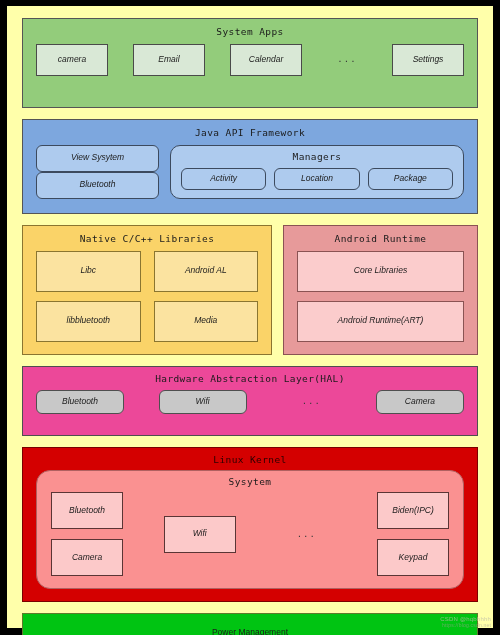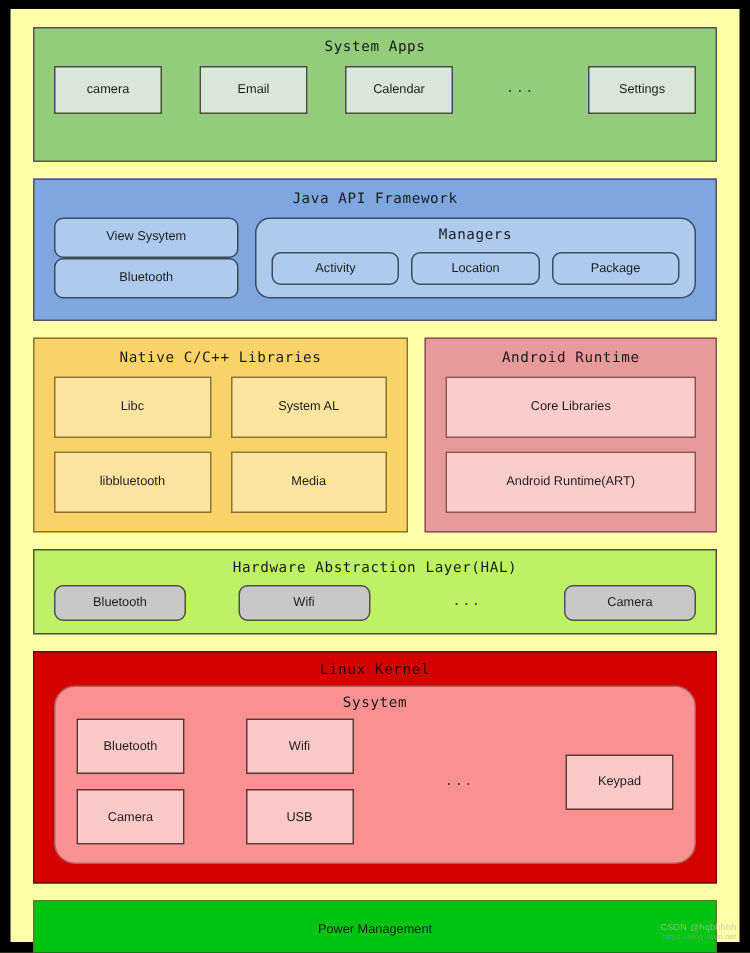--- a/index.html
+++ b/index.html
@@ -57,20 +57,21 @@
   .cell {
     box-sizing: border-box;
     border: 1px solid #4a4a4a;
     text-align: center;
     font-size: 8.5px;
     color: #1c1c1c;
     display: flex;
     align-items: center;
     justify-content: center;
     line-height: 1.1;
+    font-style: italic;
   }
   .dots {
     font-family: "DejaVu Sans Mono", monospace;
     font-size: 9px;
     color: #3a3a3a;
     letter-spacing: 1px;
     text-align: center;
     line-height: 1;
   }
 
@@ -165,22 +166,22 @@
     padding: 0 13px;
   }
   #android-runtime .cell {
     background: #fbcccc;
     height: 41px;
     border: 1px solid #8a5353;
   }
 
   
   #hal {
-    background: #bef264;
-    height: 57px;
+    background: #ec4899;
+    height: 70px;
     border: 1px solid #4f4f4f;
   }
   #hal .layer-title { padding-top: 7px; padding-bottom: 6px; }
   #hal .row { padding: 0 13px; }
   #hal .cell {
     background: #c8c8c8;
     width: 88px;
     height: 24px;
     border-radius: 6px;
     border: 1px solid #4f4f4f;
@@ -290,21 +291,21 @@
           </div>
         </div>
       </div>
     </div>
 
     <div id="middle-row">
       <div class="layer" id="native-libs">
         <div class="layer-title">Native C/C++ Libraries</div>
         <div class="grid">
           <div class="cell">Libc</div>
-          <div class="cell">System AL</div>
+          <div class="cell">Android AL</div>
           <div class="cell">libbluetooth</div>
           <div class="cell">Media</div>
         </div>
       </div>
 
       <div class="layer" id="android-runtime">
         <div class="layer-title">Android Runtime</div>
         <div class="stack">
           <div class="cell">Core Libraries</div>
           <div class="cell">Android Runtime(ART)</div>
@@ -327,26 +328,26 @@
       <div id="drives-box">
         <div class="layer-title">Sysytem</div>
         <div class="drives-inner">
           <div class="drives-col">
             <div class="cell">Bluetooth</div>
             <div class="cell">Camera</div>
           </div>
           <div class="drives-spacer"></div>
           <div class="drives-col">
             <div class="cell">Wifi</div>
-            <div class="cell">USB</div>
           </div>
           <div class="drives-spacer"></div>
           <div class="dots">...</div>
           <div class="drives-spacer"></div>
           <div class="drives-col">
+            <div class="cell">Biden(IPC)</div>
             <div class="cell">Keypad</div>
           </div>
         </div>
       </div>
     </div>
 
     <div class="layer" id="power-management">
       <span class="pm-label">Power Management</span>
     </div>
 

